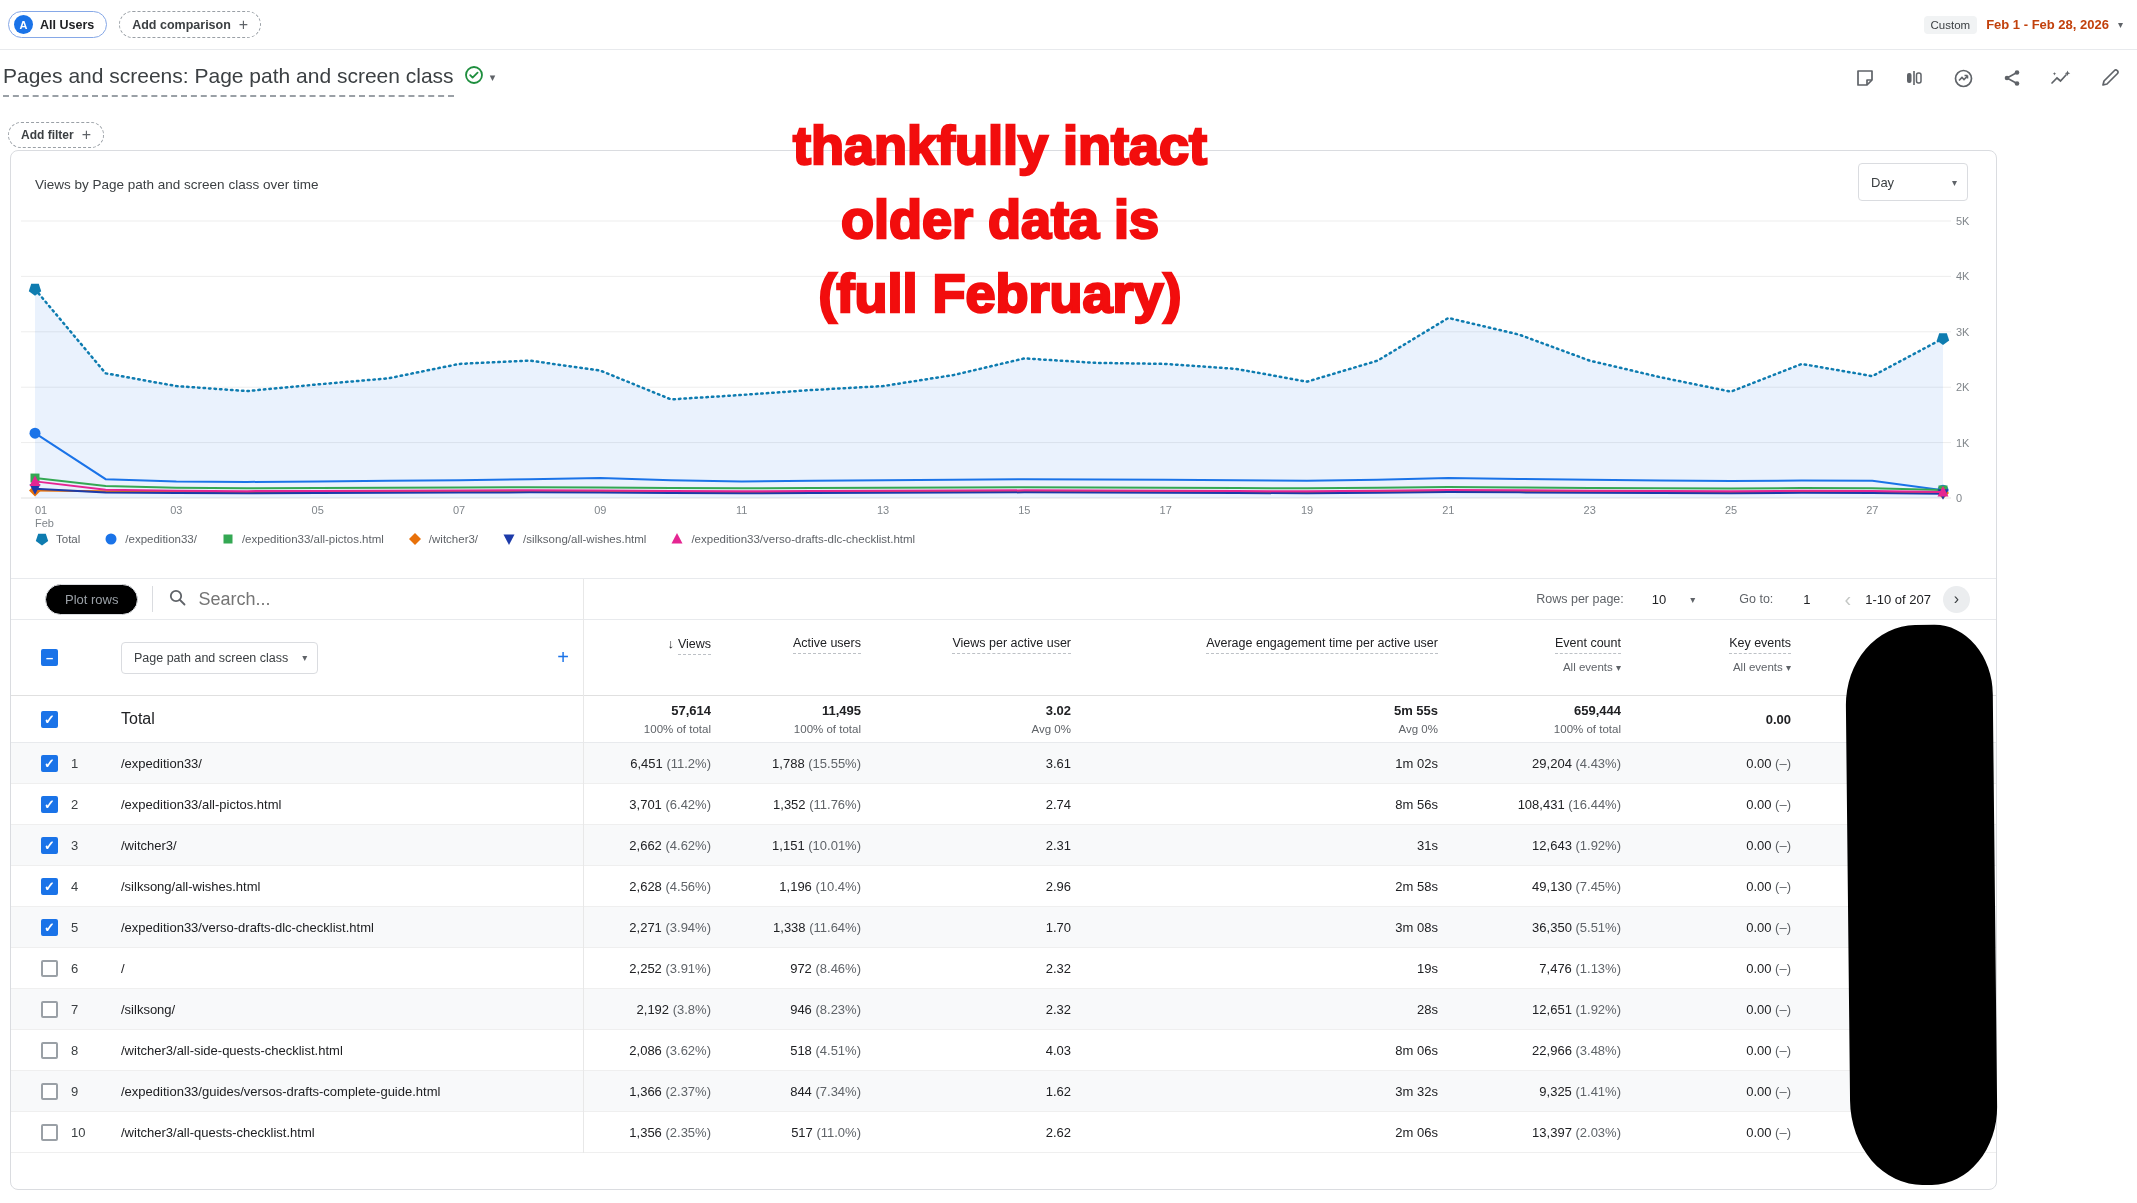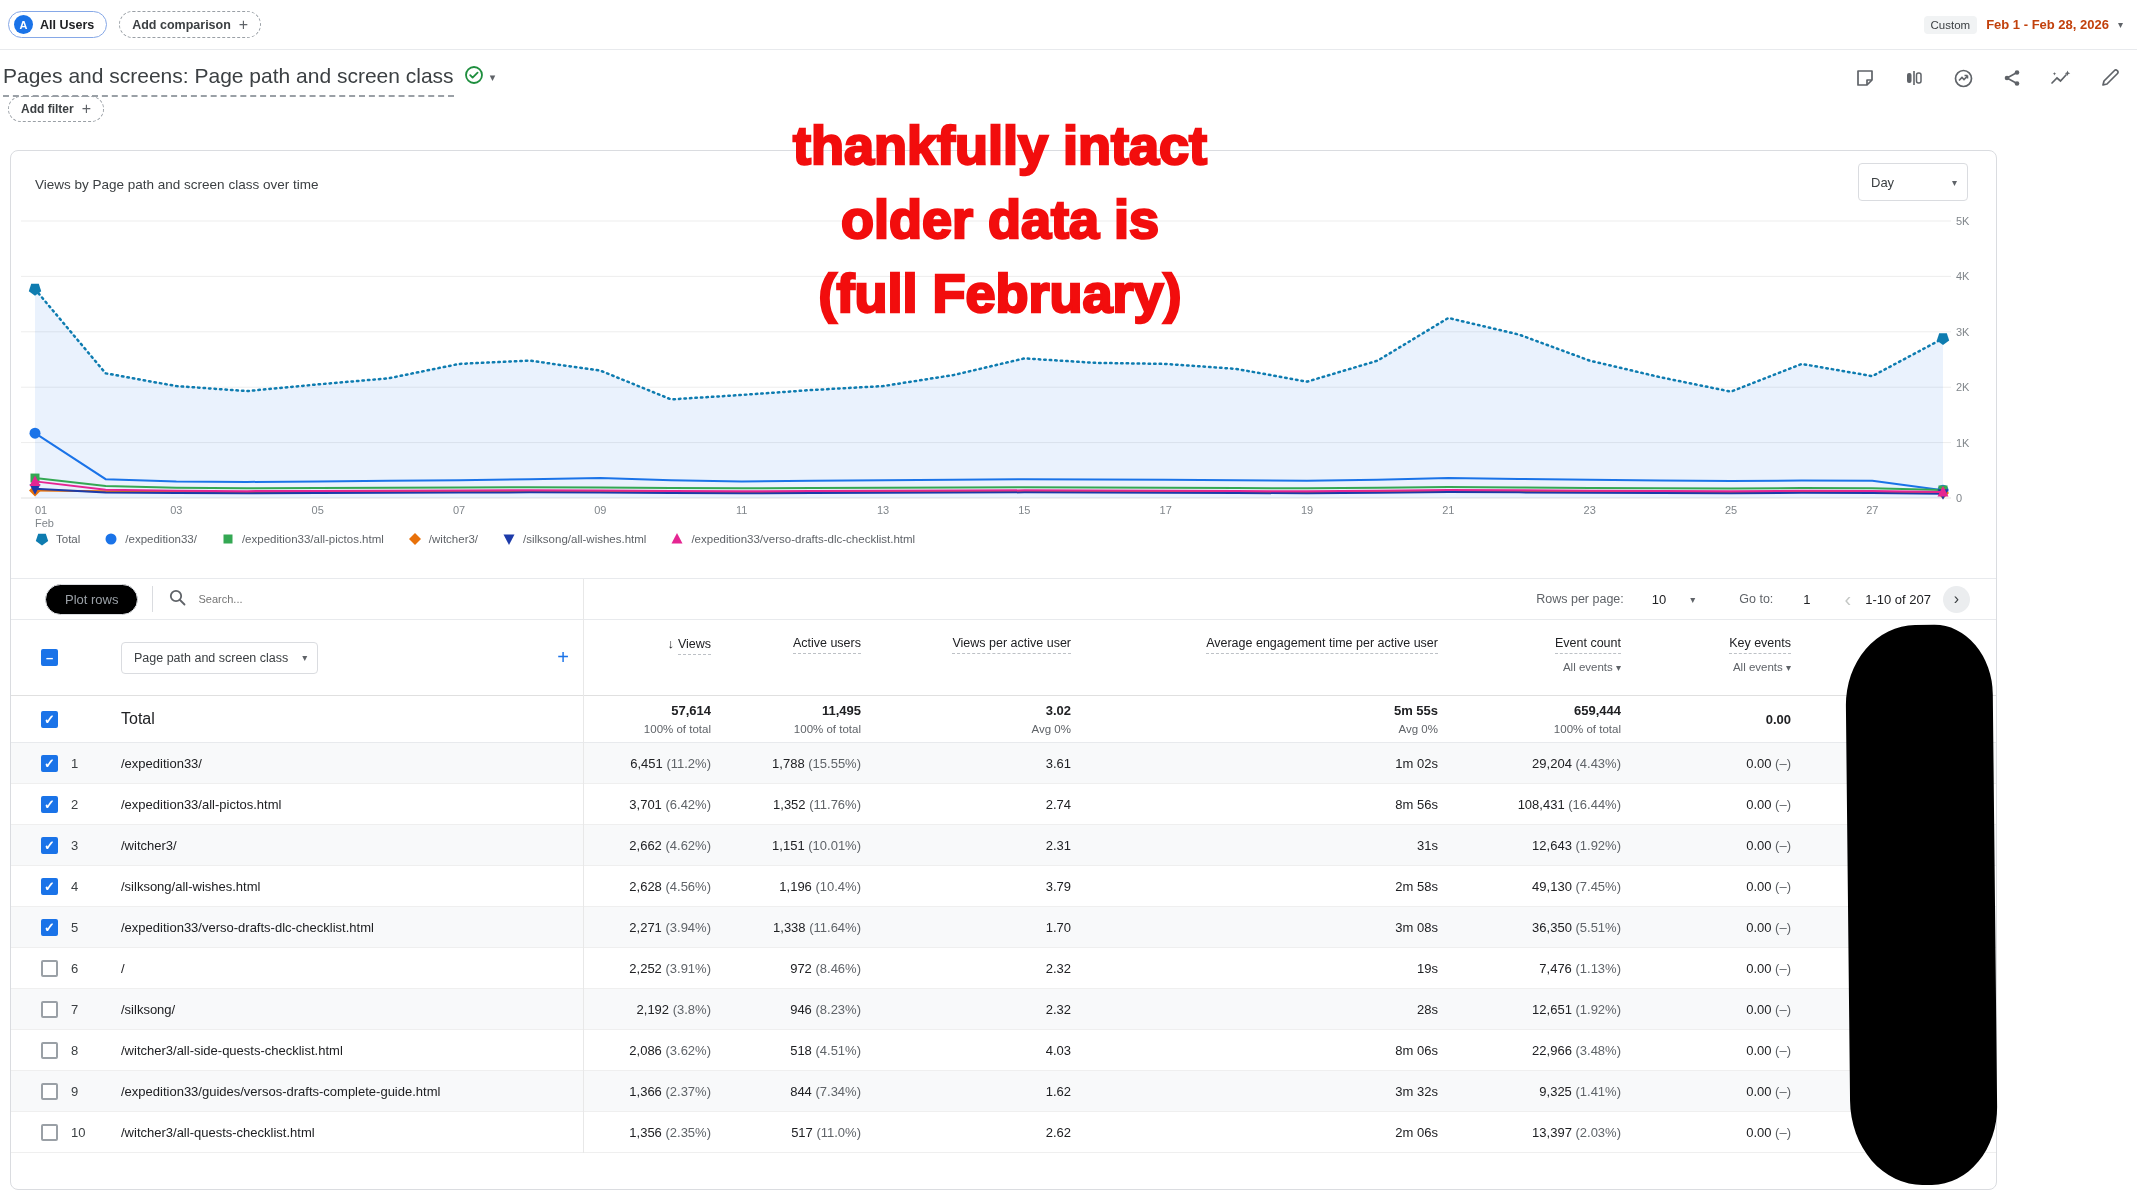--- a/index.html
+++ b/index.html
@@ -18,39 +18,39 @@
   .caret { font-size:10px; color:#5f6368; }
 
   
   .title-row { position:absolute; left:0; top:56px; width:2137px; height:48px; display:flex; align-items:center; padding:0 16px 0 3px; }
   .report-title { font-size:21px; color:#3c4043; border-bottom:2px dashed #9aa0a6; padding-bottom:7px; }
   .quality-icon { margin:0 0 6px 10px; }
   .title-caret { margin:0 0 6px 6px; font-size:11px; color:#5f6368; }
   .title-icons { margin-left:auto; display:flex; align-items:center; gap:27px; margin-bottom:4px; }
   .tool-icon { width:22px; height:22px; display:flex; align-items:center; justify-content:center; cursor:pointer; }
 
-  .addfilter-row { position:absolute; left:8px; top:96px;text-decoration:underline; }
+  .addfilter-row { position:absolute; left:8px; top:122px;text-decoration:underline; }
   .addfilter { display:inline-flex; align-items:center; gap:8px; height:26px; border-radius:14px; padding:0 12px; font-size:12px; font-weight:bold; color:#3c4043; border:1px dashed #9aa0a6; cursor:pointer; }
 
   
   .card { position:absolute; left:10px; top:150px; width:1987px; height:1040px; border:1px solid #dadce0; border-radius:8px; background:#fff; }
   .chart-section { position:absolute; left:0; top:0; width:100%; height:428px; border-bottom:1px solid #e8eaed; }
   .chart-title { position:absolute; left:24px; top:26px; font-size:13.5px; color:#3c4043; }
   .granularity { position:absolute; right:28px; top:12px; width:110px; height:38px; border:1px solid #dadce0; border-radius:4px; display:flex; align-items:center; padding:0 10px 0 12px; font-size:13px; color:#3c4043; cursor:pointer; }
   .granularity .caret { margin-left:auto; }
   #chart-svg { position:absolute; left:0; top:0; }
   .legend { position:absolute; left:24px; top:381px; display:flex; align-items:center; gap:24px; }
   .legend-item { display:flex; align-items:center; gap:7px; font-size:11.5px; color:#5f6368; }
 
   
   .toolbar { position:absolute; left:0; top:428px; width:100%; height:41px; border-bottom:1px solid #e8eaed; display:flex; align-items:center; }
   .plot-rows { margin-left:34px; padding:7px 19px; border:1px solid #dadce0; border-radius:17px; background:#000000; color:#9aa0a6; font-size:13px; font-family:inherit; cursor:default; }
   .tb-divider { width:1px; height:26px; background:#dadce0; margin:0 0 0 14px; }
   .search-wrap { display:flex; align-items:center; gap:12px; margin-left:16px; color:#5f6368; }
-  .search-input { border:none; outline:none; font-size:11px; color:#5f6368; font-family:inherit; width:300px; }
+  .search-input { border:none; outline:none; font-size:18px; color:#5f6368; font-family:inherit; width:300px; }
   .tb-right { margin-left:auto; margin-right:26px; display:flex; align-items:center; font-size:12.5px; color:#5f6368; }
   .tb-right .val { color:#202124; font-size:13px; }
   .pag-prev { font-size:20px; color:#c4c7c5; margin:0 14px 0 34px; }
   .pag-range { color:#202124; }
   .pag-next { width:27px; height:27px; border-radius:50%; background:#ebedef; color:#3c4043; font-size:16px; display:flex; align-items:center; justify-content:center; margin-left:12px; cursor:pointer; }
 
   
   .tgrid { display:grid; grid-template-columns:56px 44px 472px 128px 150px 210px 367px 183px 170px 1fr; align-items:center; }
   .thead { position:absolute; left:0; top:469px; width:100%; height:76px; border-bottom:1px solid #e0e0e0; }
   .th-metric { text-align:right; font-size:12.5px; color:#202124; align-self:start; padding-top:16px; }
@@ -374,21 +374,21 @@
         <div class="mcell">12,643 <span class="pct">(1.92%)</span></div>
         <div class="mcell">0.00 <span class="pct">(–)</span></div>
         <div></div>
       </div>
       <div class="trow tgrid">
         <div class="cb checked">✓</div>
         <div class="rownum">4</div>
         <div class="pathcell">/silksong/all-wishes.html</div>
         <div class="mcell">2,628 <span class="pct">(4.56%)</span></div>
         <div class="mcell">1,196 <span class="pct">(10.4%)</span></div>
-        <div class="mcell">3.79</div>
+        <div class="mcell">2.96</div>
         <div class="mcell">2m 58s</div>
         <div class="mcell">49,130 <span class="pct">(7.45%)</span></div>
         <div class="mcell">0.00 <span class="pct">(–)</span></div>
         <div></div>
       </div>
       <div class="trow tgrid alt">
         <div class="cb checked">✓</div>
         <div class="rownum">5</div>
         <div class="pathcell">/expedition33/verso-drafts-dlc-checklist.html</div>
         <div class="mcell">2,271 <span class="pct">(3.94%)</span></div>

